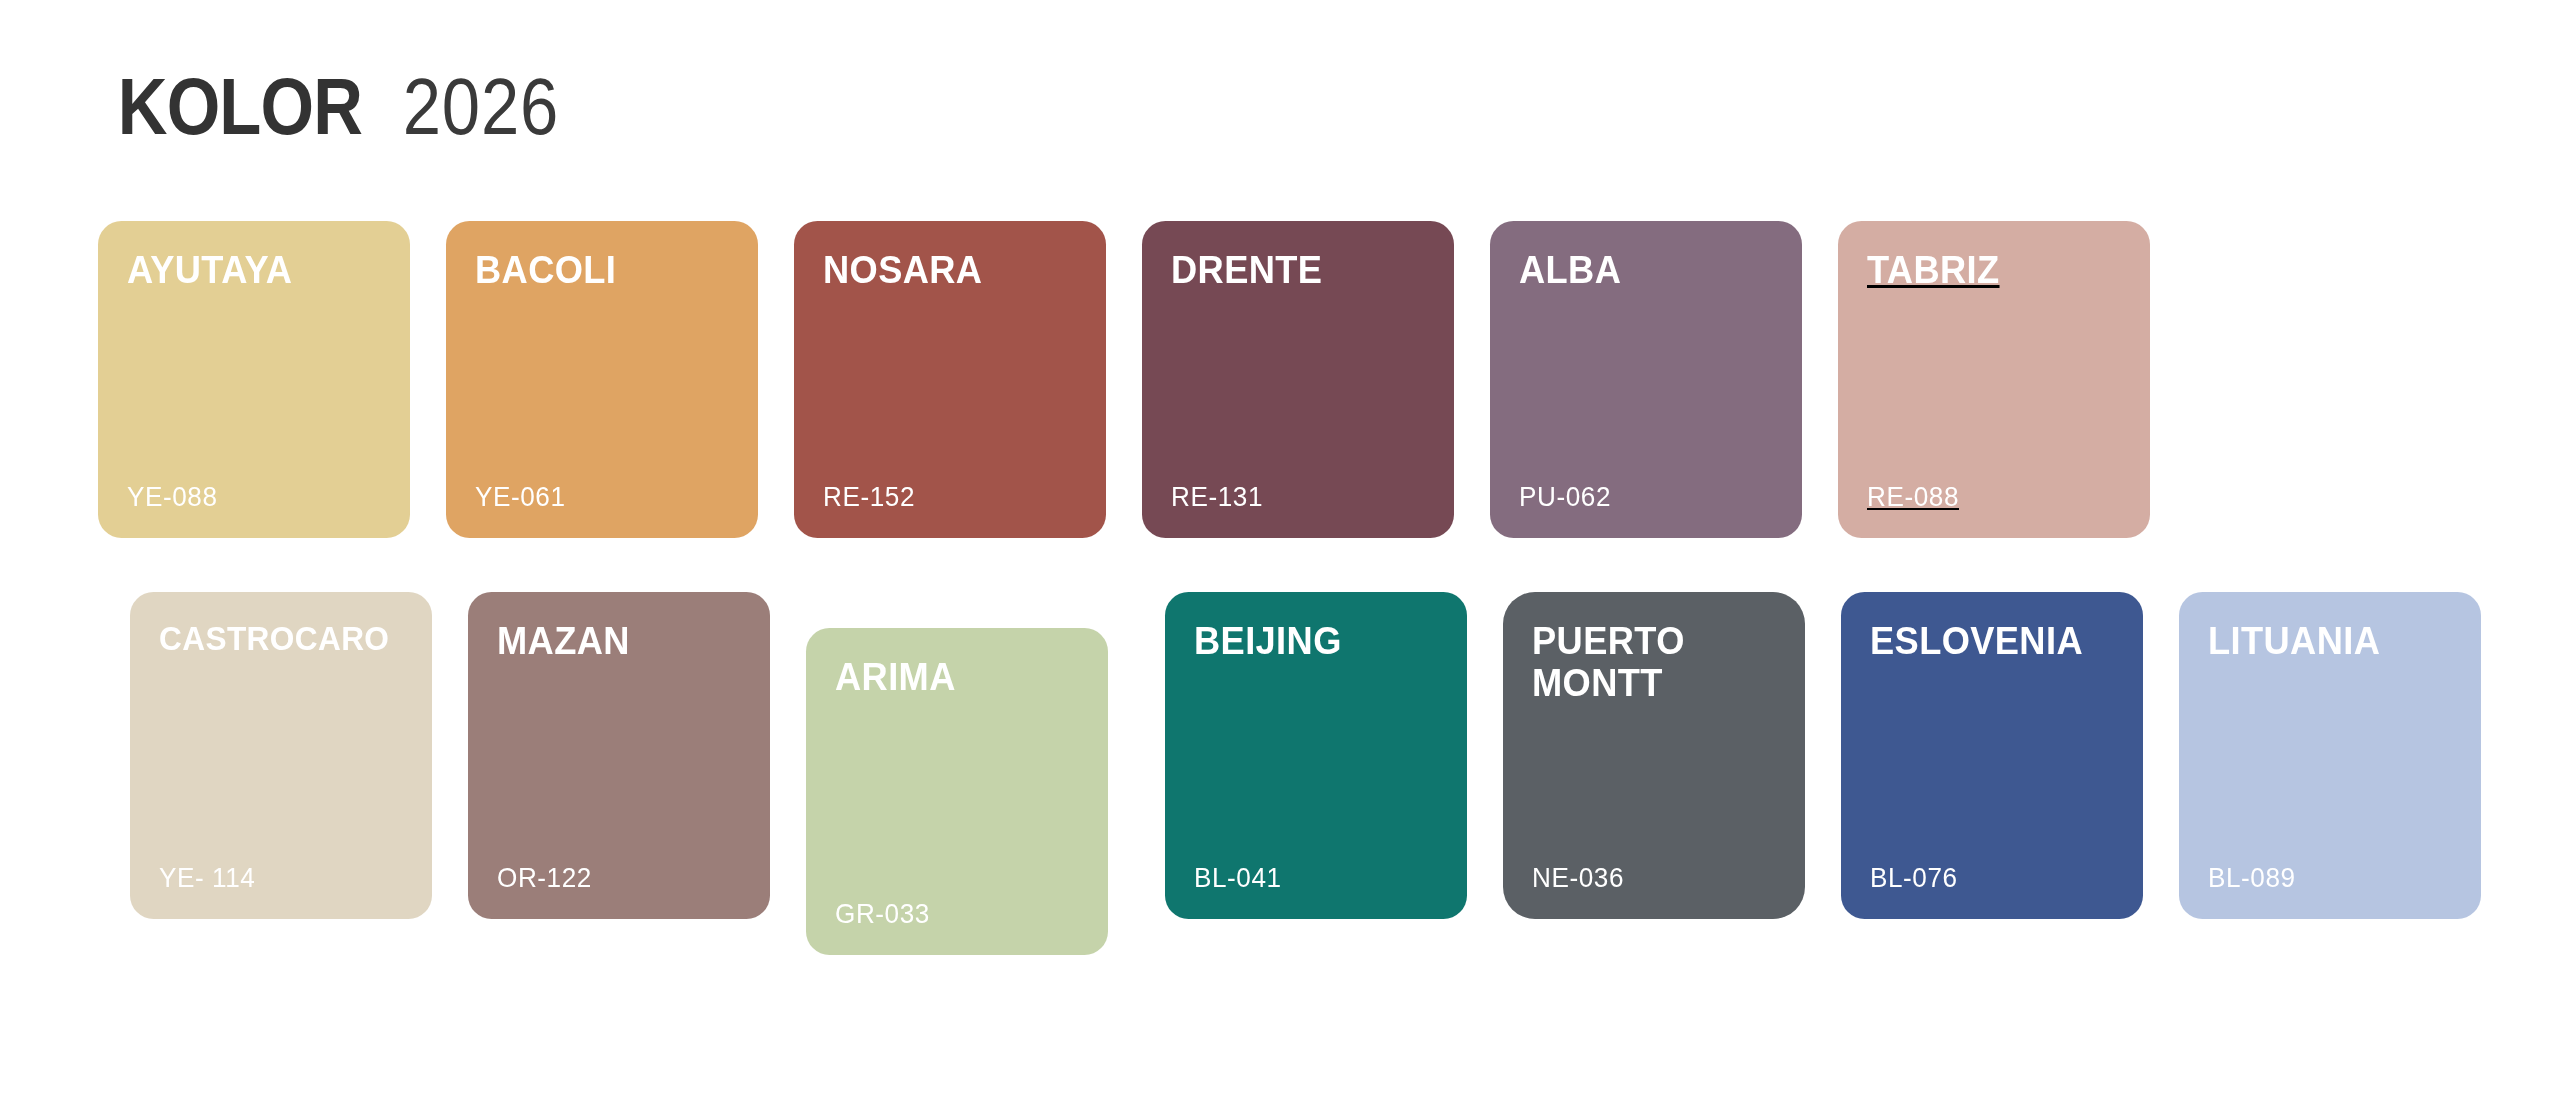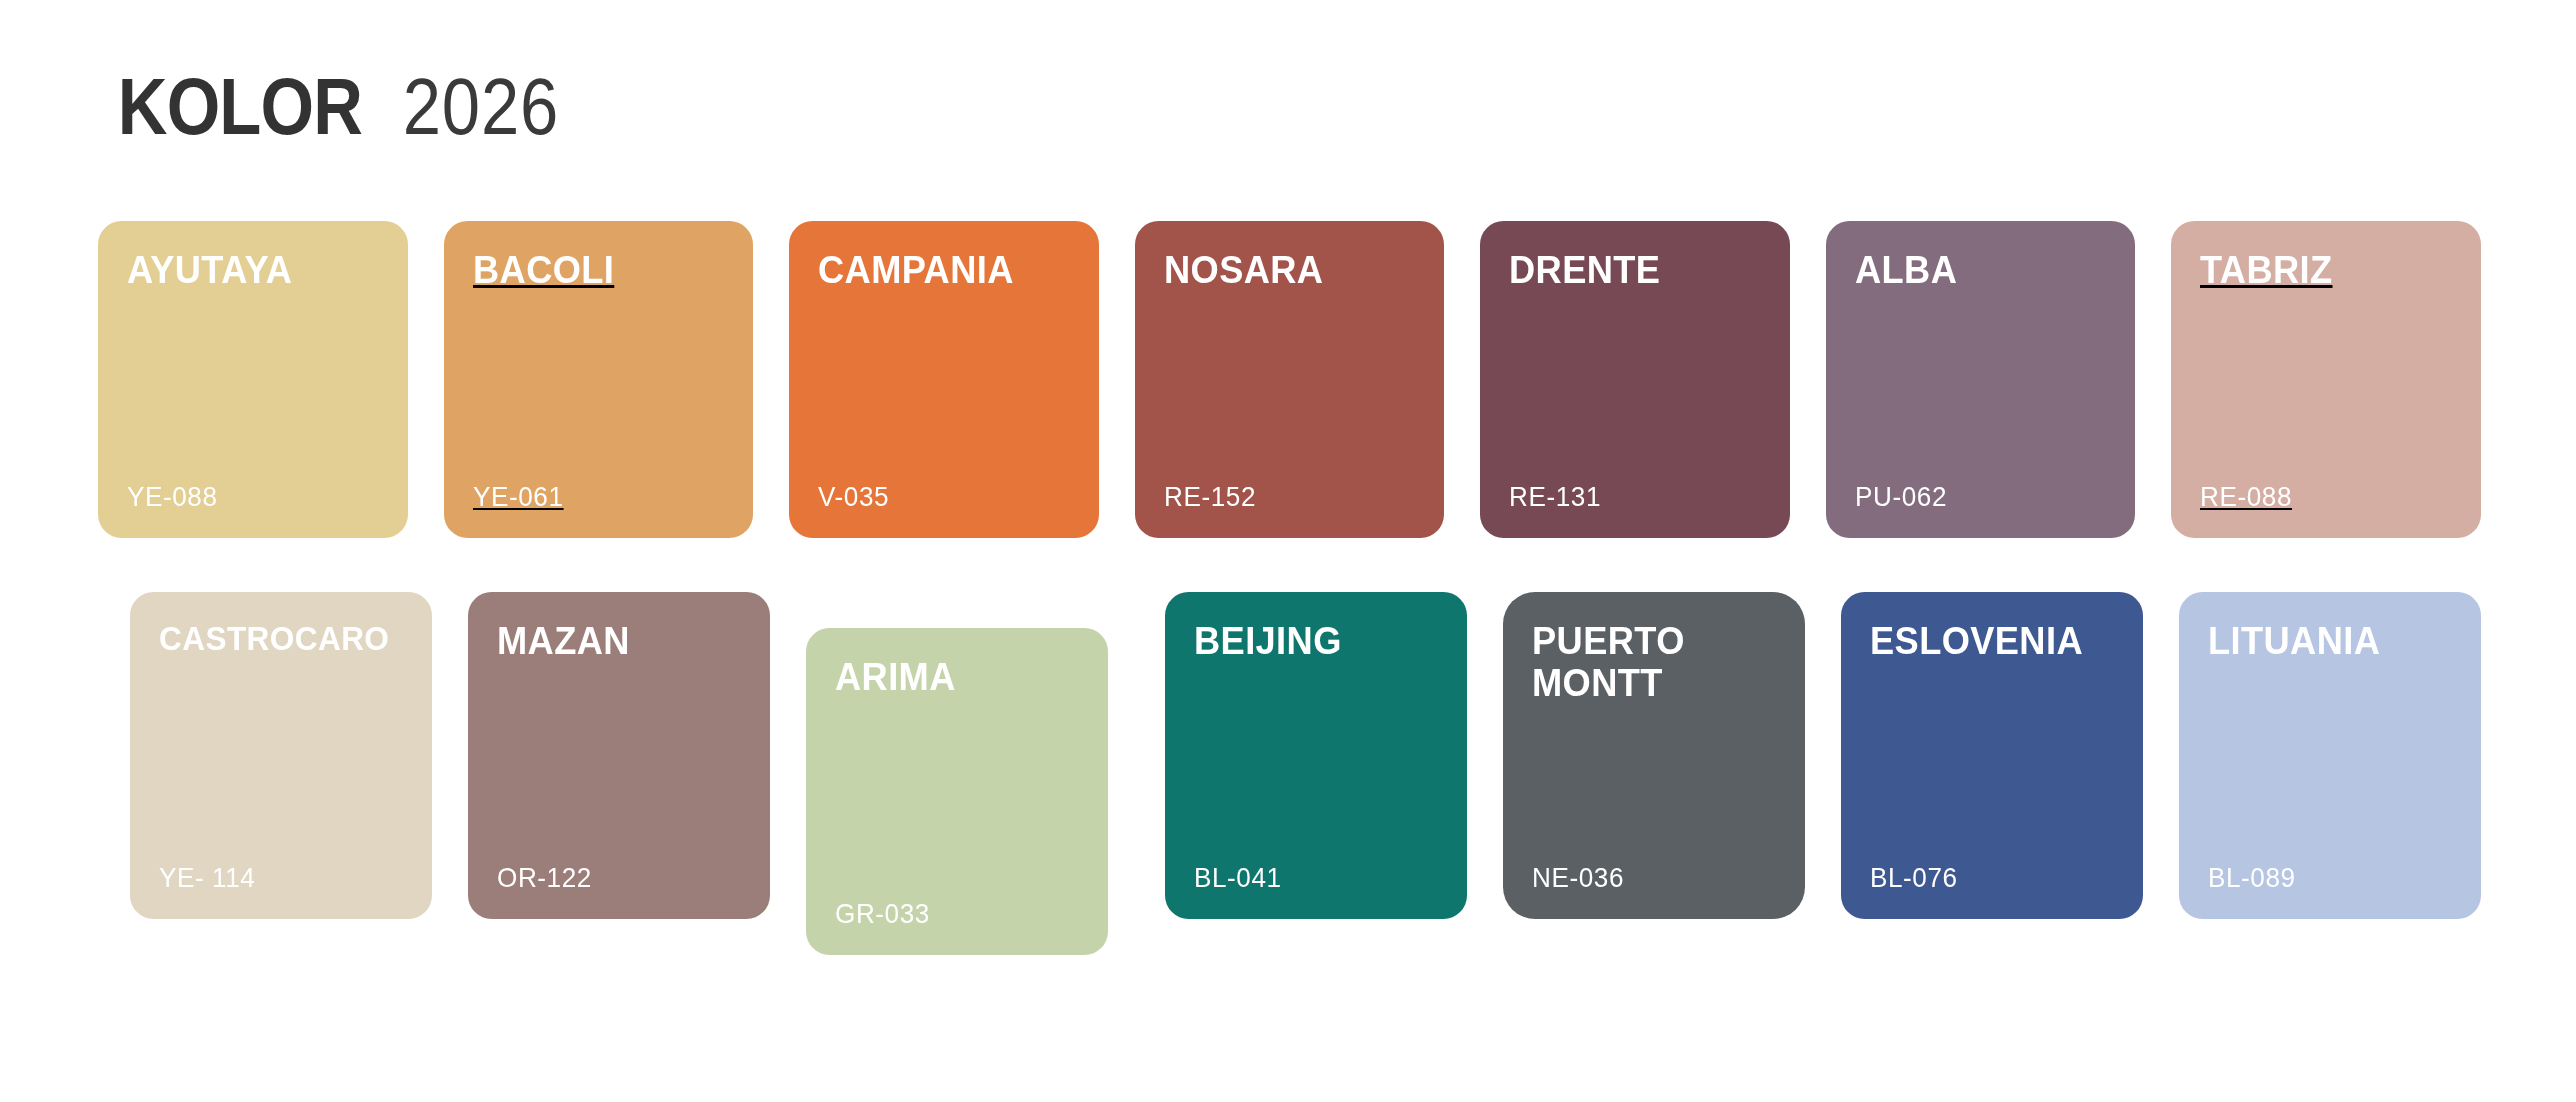--- a/index.html
+++ b/index.html
@@ -122,27 +122,23 @@
     <span class="title-year">2026</span>
   </div>
 
   <div class="swatch-grid">
 
     <div class="swatch-row row-1">
       <div class="swatch" style="background-color: rgb(227, 207, 148);">
         <span class="swatch-name" style="color: rgb(255, 255, 255);">AYUTAYA</span>
         <span class="swatch-code" style="color: rgb(255, 255, 255);">YE-088</span>
       </div>
-      <div class="swatch" style="background-color: rgb(223, 164, 99); text-decoration: underline;">
+      <div class="swatch" style="background-color: rgb(223, 164, 99);">
         <span class="swatch-name" style="color: rgb(255, 255, 255);">BACOLI</span>
         <span class="swatch-code" style="color: rgb(255, 255, 255);">YE-061</span>
-      </div>
-      <div class="swatch" style="background-color: rgb(229, 117, 57);">
-        <span class="swatch-name" style="color: rgb(255, 255, 255);">CAMPANIA</span>
-        <span class="swatch-code" style="color: rgb(255, 255, 255);">V-035</span>
       </div>
       <div class="swatch" style="background-color: rgb(162, 84, 74);">
         <span class="swatch-name" style="color: rgb(255, 255, 255);">NOSARA</span>
         <span class="swatch-code" style="color: rgb(255, 255, 255);">RE-152</span>
       </div>
       <div class="swatch" style="background-color: rgb(118, 73, 84);">
         <span class="swatch-name" style="color: rgb(255, 255, 255);">DRENTE</span>
         <span class="swatch-code" style="color: rgb(255, 255, 255);">RE-131</span>
       </div>
       <div class="swatch" style="background-color: rgb(132, 108, 127);">

